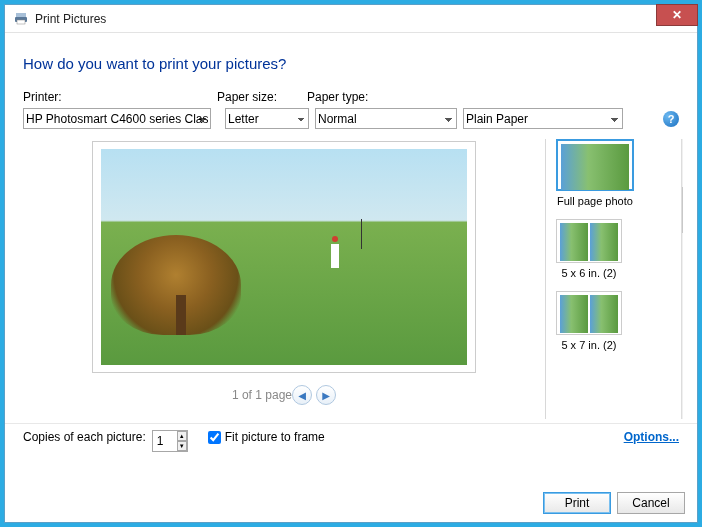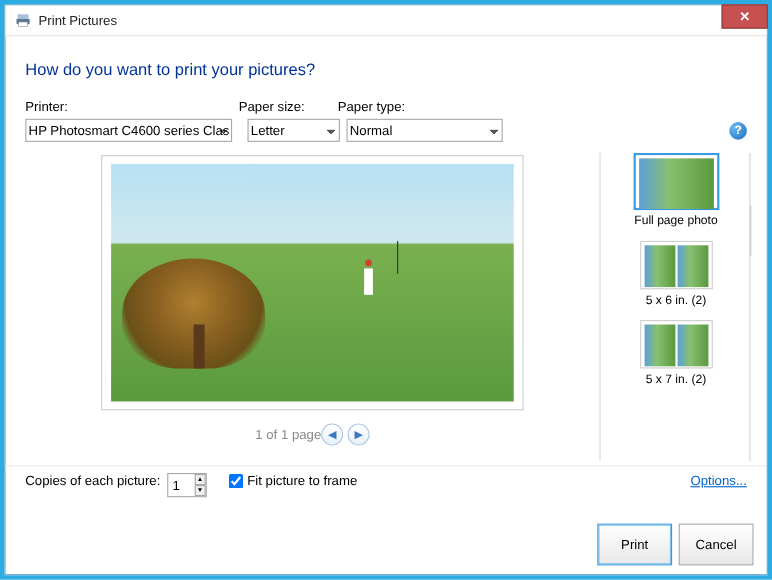--- a/index.html
+++ b/index.html
@@ -28,21 +28,21 @@
   .preview-canvas { width: 384px; height: 232px; background: #fff; border: 1px solid #ccc; margin-top: 2px; display: flex; align-items: center; justify-content: center; position: relative; }
   .photo { width: 366px; height: 216px; background: linear-gradient(to bottom, #b7e0f2 0%, #d0e8f0 33%, #7ab04f 34%, #5a9a3f 100%); position: relative; overflow: hidden; }
   .tree { position: absolute; left: 10px; bottom: 30px; width: 130px; height: 100px; background: radial-gradient(circle at 50% 40%, #b08030 0%, #8a6020 40%, #6a5018 70%, transparent 80%); border-radius: 50% 50% 40% 40%; }
   .trunk { position: absolute; left: 65px; bottom: 0; width: 10px; height: 40px; background: #5a3a1a; }
   .person { position: absolute; left: 230px; top: 95px; width: 8px; height: 24px; background: #fff; }
   .person::before { content: ""; position: absolute; top: -8px; left: 1px; width: 6px; height: 6px; background: #d04030; border-radius: 50%; }
   .flag { position: absolute; left: 260px; top: 70px; width: 1px; height: 30px; background: #333; }
   .pager { margin-top: 12px; display: flex; align-items: center; }
   .pager-text { color: #888; }
   .navbtn { width: 20px; height: 20px; border: 1px solid #b0c8e0; border-radius: 50%; background: linear-gradient(#fff, #e8f0f8); display: flex; align-items: center; justify-content: center; color: #3a78c0; cursor: pointer; font-size: 10px; }
-  .layouts { width: 140px; border-left: 1px solid #d8d8d8; display: flex; flex-direction: column; align-items: center; overflow: hidden; position: relative; }
+  .layouts { width: 140px; border-left: 1px solid #d8d8d8; padding-left: 10px; display: flex; flex-direction: column; align-items: flex-start; overflow: hidden; position: relative; }
   .layout-item { margin-bottom: 12px; text-align: center; }
   .thumb { border: 1px solid #ccc; background: #fff; padding: 3px; display: flex; gap: 2px; justify-content: center; }
   .thumb.selected { border: 2px solid #3a9be0; }
   .thumb-full { width: 78px; height: 52px; }
   .thumb-full .mini { width: 72px; height: 46px; }
   .thumb-46 { width: 66px; height: 44px; }
   .thumb-57 { width: 66px; height: 44px; }
   .mini { background: linear-gradient(to right, #5aa0d8 0%, #88c070 40%, #5a9a3f 100%); width: 28px; height: 38px; }
   .layout-label { font-size: 11px; margin-top: 4px; }
   .scroll-track { position: absolute; right: -14px; top: 0; width: 16px; height: 280px; background: #f0f0f0; border-left: 1px solid #ddd; }
@@ -51,23 +51,23 @@
   .scroll-up { top: 0; }
   .scroll-down { top: 264px; }
   .bottom { padding: 6px 18px 0 18px; display: flex; align-items: flex-start; border-top: 1px solid #e8e8e8; margin-top: 4px; height: 30px; }
   .copies-label { margin-right: 6px; }
   .copies-wrap { position: relative; width: 36px; height: 22px; }
   .copies-input { width: 36px; height: 22px; border: 1px solid #a7a7a7; text-align: left; padding: 0 4px; }
   .spin { position: absolute; right: 1px; top: 1px; width: 10px; height: 20px; display: flex; flex-direction: column; }
   .spin-btn { flex: 1; border: 1px solid #a7a7a7; background: #f0f0f0; font-size: 6px; display: flex; align-items: center; justify-content: center; cursor: pointer; }
   .fit-wrap { margin-left: 20px; display: flex; align-items: center; gap: 4px; }
   .fit-wrap input { width: 13px; height: 13px; }
-  .options-link { margin-left: auto; color: #0066cc; text-decoration: underline; cursor: pointer; }
+  .options-link { margin-left: auto; color: #0066cc; text-decoration: underline; cursor: pointer; font-weight: bold; }
   .buttons { position: absolute; bottom: 8px; right: 12px; display: flex; gap: 6px; }
-  .btn { width: 68px; height: 38px; border: 1px solid #a7a7a7; background: linear-gradient(#fff, #e8e8e8); cursor: pointer; }
+  .btn { width: 68px; height: 22px; border: 1px solid #a7a7a7; background: linear-gradient(#fff, #e8e8e8); cursor: pointer; }
   .btn.default { border: 1px solid #3a9be0; box-shadow: 0 0 0 1px #7ac0f0 inset; }
 </style>
 </head>
 <body>
 
 <div class="window">
   <div class="closebtn">
       <span>✕</span>
     </div>
   <div class="titlebar">
@@ -86,20 +86,21 @@
   <div class="row-labels">
     <div class="lab-printer">Printer:</div>
     <div class="lab-paper">Paper size:</div>
     <div class="lab-type">Paper type:</div>
   </div>
 
   <div class="row-selects">
     <select class="sel-printer"><option>HP Photosmart C4600 series Class</option></select>
     <select class="sel-paper"><option>Letter</option></select>
     <select class="sel-quality"><option>Normal</option></select>
+    <select class="sel-type"><option>Plain Paper</option></select>
     <div class="help-icon">?</div>
   </div>
 
   <div class="content">
     <div class="preview-area">
       <div class="preview-canvas">
         <div class="photo">
           <div class="tree">
               <div class="trunk"></div>
             </div>

